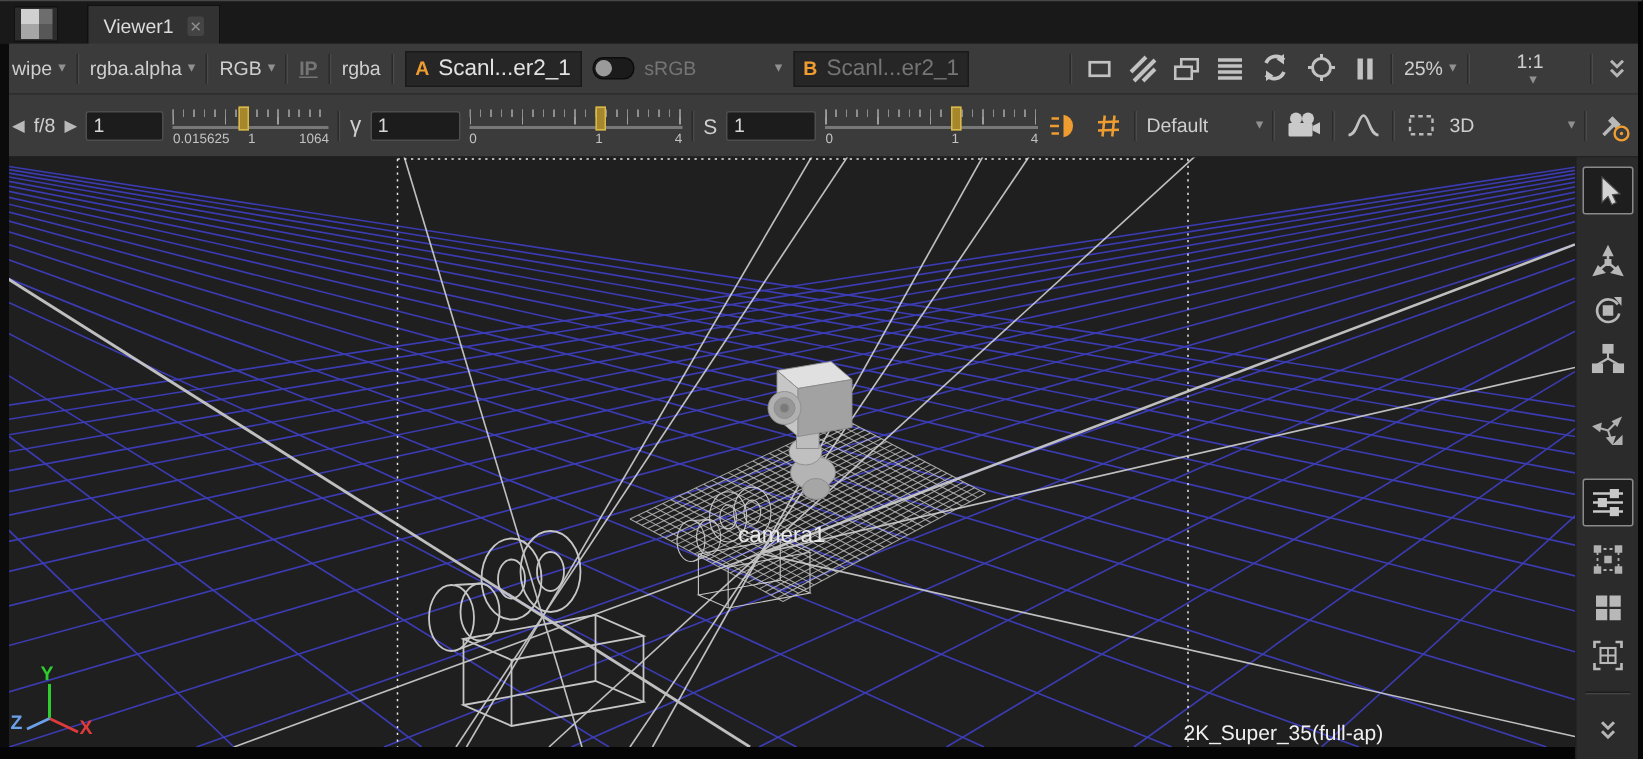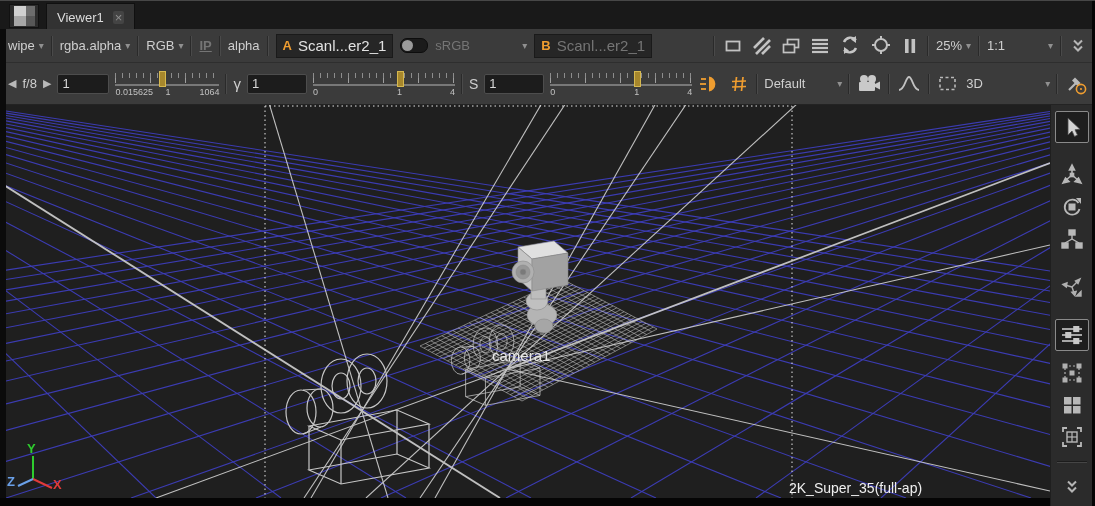--- a/index.html
+++ b/index.html
@@ -6,21 +6,21 @@
   .abs{position:absolute;}
   #win{position:relative;width:1095px;height:506px;background:#0b0b0b;overflow:hidden;
        font-family:"Liberation Sans","DejaVu Sans",sans-serif;color:#cfcfcf;font-size:13px;
        border-top:1px solid #474747;box-sizing:border-box;}
   
   #tabbar{left:0;top:0;width:1095px;height:28px;background:#191919;}
   #panebtn{left:9px;top:3px;width:30px;height:24px;background:#2c2c2c;border:1px solid #111;
            display:grid;grid-template-columns:12px 9px;grid-template-rows:10px 10px;gap:0;
            padding:1px;box-sizing:border-box;align-content:center;justify-content:center;}
   #panebtn i{display:block;}
-  .tab{left:46px;top:2px;height:26px;background:#323232;border:1px solid #101010;border-bottom:none;
+  .tab{left:58px;top:2px;height:26px;background:#323232;border:1px solid #101010;border-bottom:none;
        display:flex;align-items:center;padding:0 10px;gap:9px;}
   .tab .close{color:#8f8f8f;font-size:13px;line-height:1;background:#444;border-radius:2px;
        padding:0 2px;}
   
   .tbar{left:0;width:1095px;background:#3b3b3b;display:flex;align-items:center;box-sizing:border-box;}
   #t1{top:28px;height:34px;border-bottom:1px solid #2e2e2e;padding:0 8px;gap:7px;}
   #t2{top:62px;height:42px;border-bottom:1px solid #232323;padding:0 8px;gap:6px;}
   .sep{width:1px;height:20px;background:#2a2a2a;border-right:1px solid #4a4a4a;flex:0 0 auto;}
   .ddarrow{color:#909090;font-size:10px;margin-left:4px;}
   .lbl{color:#cfcfcf;}
@@ -86,21 +86,21 @@
       <span class="ddarrow">▾</span>
     </span>
     <span class="sep"></span>
     <span class="ibtn">
       <span class="lbl">RGB</span>
       <span class="ddarrow">▾</span>
     </span>
     <span class="sep"></span>
     <span class="ibtn dim" style="font-weight:bold;text-decoration:underline;">IP</span>
     <span class="sep"></span>
-    <span class="ibtn lbl">alpha</span>
+    <span class="ibtn lbl">rgba</span>
     <span class="sep"></span>
 
     <span class="abfield">
       <span class="orange" style="font-weight:bold;">A</span>
       <span class="val" style="color:#e2e2e2;">Scanl...er2_1</span>
     </span>
     <span class="toggle">
         <span class="knob"></span>
       </span>
     <span class="ibtn" style="width:92px;justify-content:space-between;">
@@ -161,21 +161,21 @@
           <rect x="5" y="3" width="3.6" height="14" fill="#c2c2c2"></rect>
           <rect x="11.5" y="3" width="3.6" height="14" fill="#c2c2c2"></rect>
         </svg>
     </span>
     <span class="sep"></span>
     <span class="ibtn">
       <span class="lbl">25%</span>
       <span class="ddarrow">▾</span>
     </span>
     <span class="sep"></span>
-    <span class="ibtn" style="width:66px;justify-content:space-between;">
+    <span class="ibtn" style="width:66px;justify-content:space-between;flex-direction:column;">
       <span class="lbl">1:1</span>
       <span class="ddarrow">▾</span>
     </span>
     <span class="sep"></span>
     <span class="ibtn">
       <svg width="18" height="18" fill="none" stroke="#b5b5b5" stroke-width="2">
         <polyline points="5,3.5 9,7.5 13,3.5"></polyline>
           <polyline points="5,9.5 9,13.5 13,9.5"></polyline>
       </svg>
     </span>

